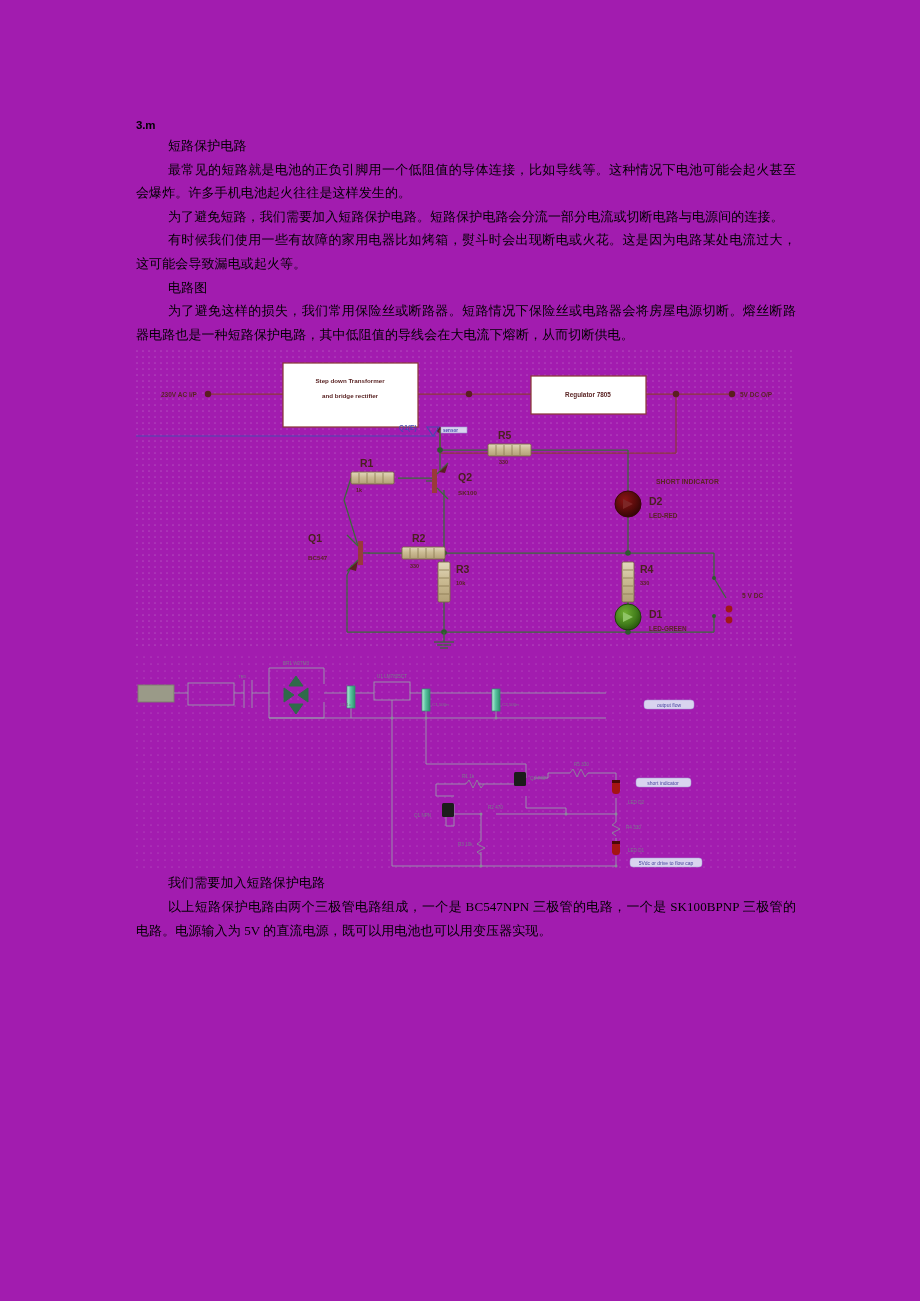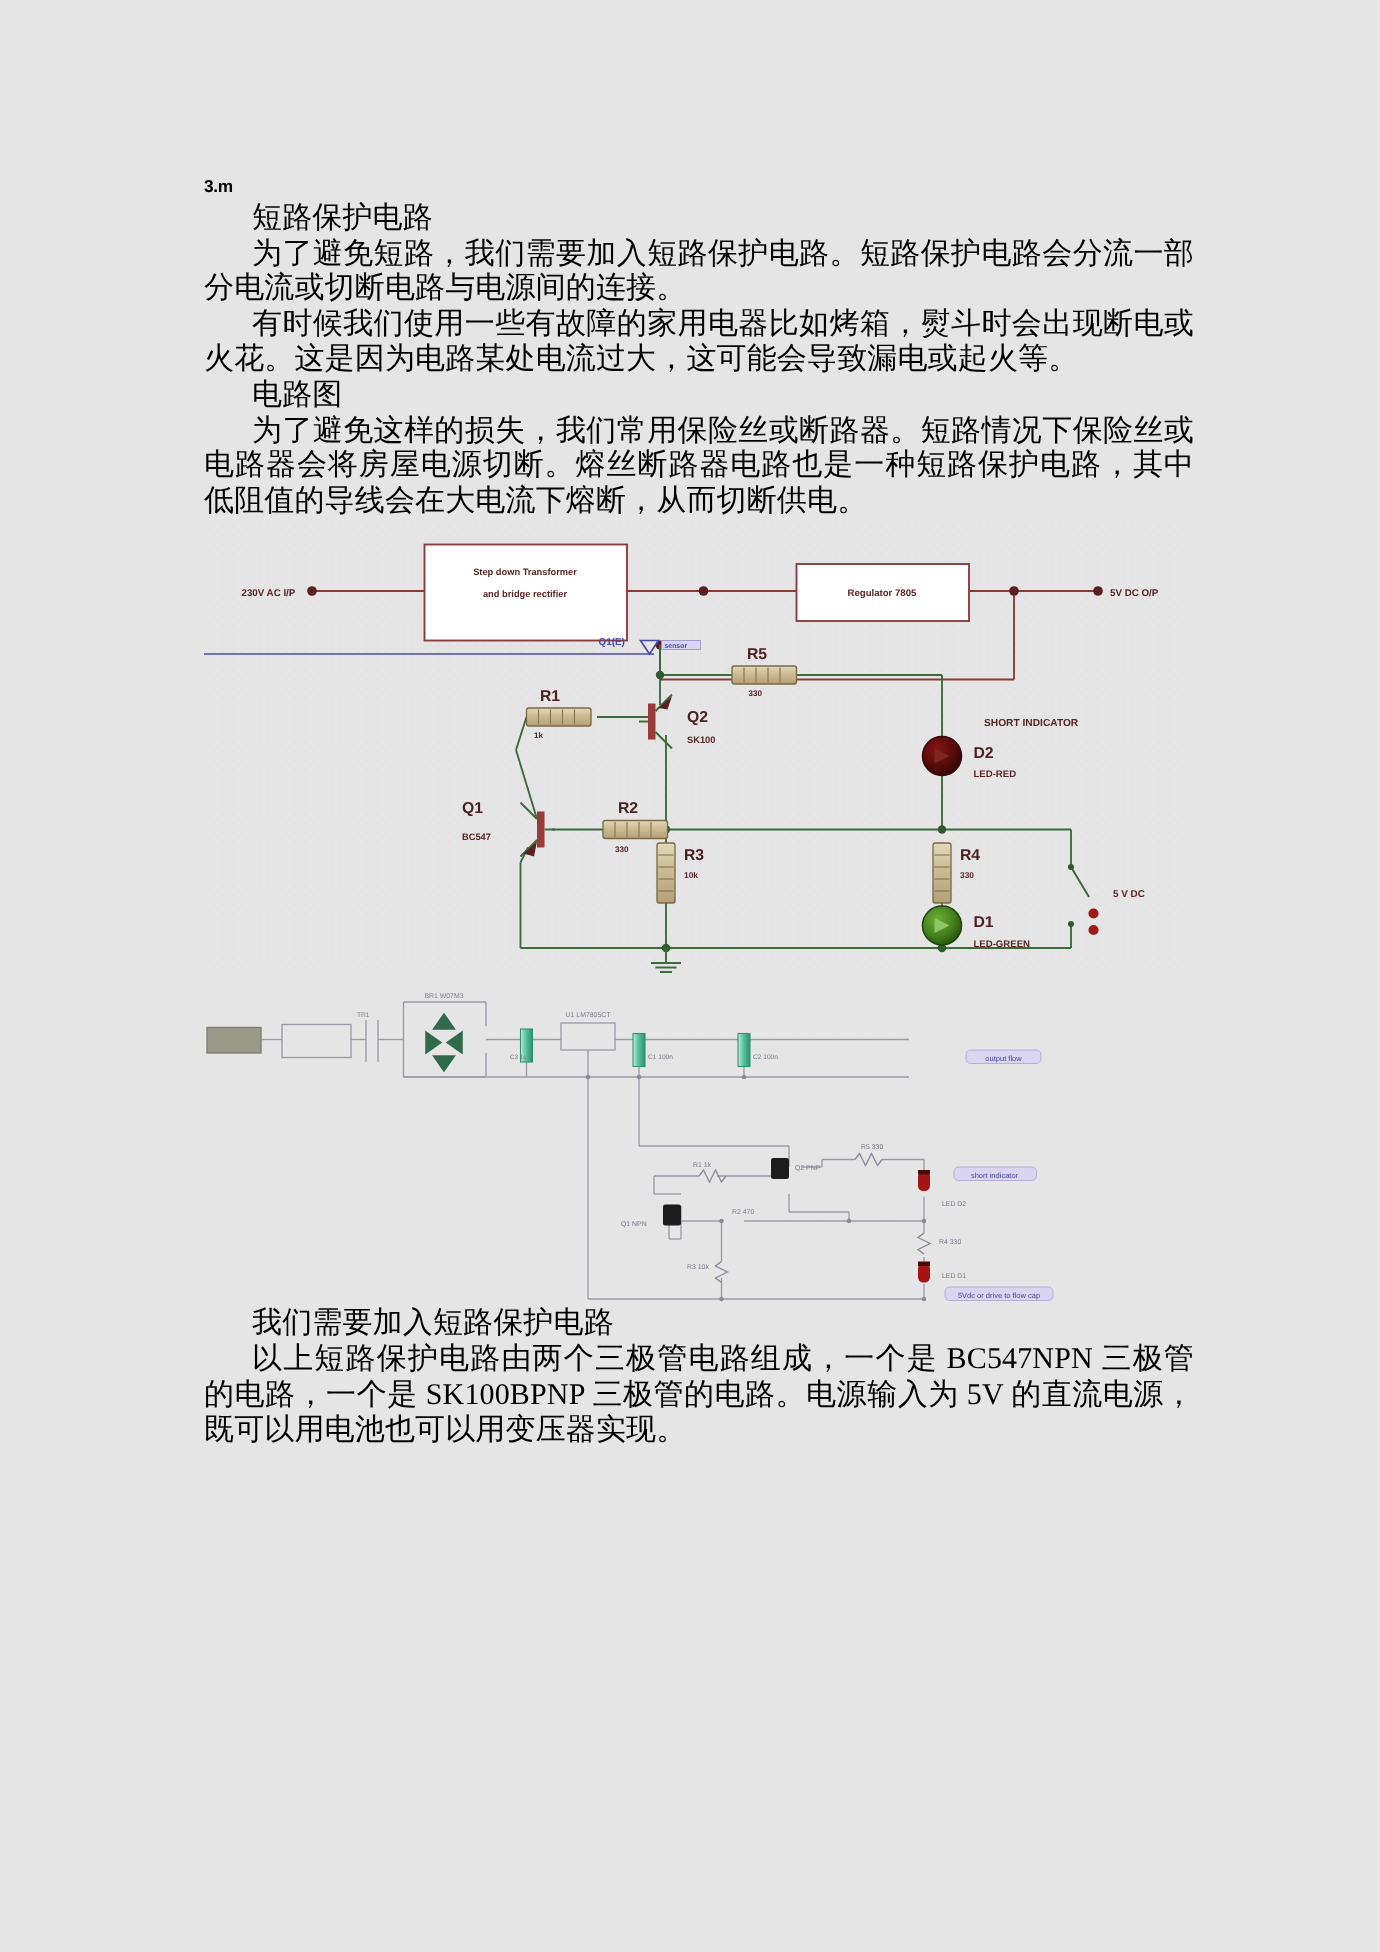--- a/index.html
+++ b/index.html
@@ -13,41 +13,41 @@
     font-family: "Liberation Serif", serif;
     color: #000;
     position: relative;
     overflow: hidden;
   }
   .page {
     position: absolute;
     left: 0; top: 0;
     width: 920px;
     height: 1301px;
-    background: #e5e5e5;
+    background: #a21caf;
   }
   .content {
     position: absolute;
     left: 136px;
     top: 118px;
     width: 660px;
   }
 
   
   .tag {
     font-family: "Liberation Sans", sans-serif;
     font-weight: bold;
     font-size: 11.5px;
     line-height: 15px;
     letter-spacing: -0.2px;
     margin: 0 0 1px 0;
   }
   p.body {
     margin: 0;
-    font-size: 20px;
+    font-size: 13px;
     line-height: 23.6px;
     text-align: justify;
     text-justify: inter-ideograph;
     text-indent: 32px;
     letter-spacing: 0.1px;
   }
 
   
   .fig1 {
     position: relative;
@@ -66,20 +66,21 @@
 </style>
 </head>
 <body>
 
 <div class="page">
   <div class="content">
 
     <div class="tag">3.m</div>
 
     <p class="body">短路保护电路</p>
+    <p class="body">最常见的短路就是电池的正负引脚用一个低阻值的导体连接，比如导线等。这种情况下电池可能会起火甚至会爆炸。许多手机电池起火往往是这样发生的。</p>
     <p class="body">为了避免短路，我们需要加入短路保护电路。短路保护电路会分流一部分电流或切断电路与电源间的连接。</p>
     <p class="body">有时候我们使用一些有故障的家用电器比如烤箱，熨斗时会出现断电或火花。这是因为电路某处电流过大，这可能会导致漏电或起火等。</p>
     <p class="body">电路图</p>
     <p class="body">为了避免这样的损失，我们常用保险丝或断路器。短路情况下保险丝或电路器会将房屋电源切断。熔丝断路器电路也是一种短路保护电路，其中低阻值的导线会在大电流下熔断，从而切断供电。</p>
 
     <div class="fig1">
       <svg width="660" height="300" viewBox="0 0 660 300">
         <defs>
           <pattern id="dots" width="6" height="6" patternUnits="userSpaceOnUse">
             <circle cx="1" cy="1" r="0.45" fill="#e2d2e2"></circle>

